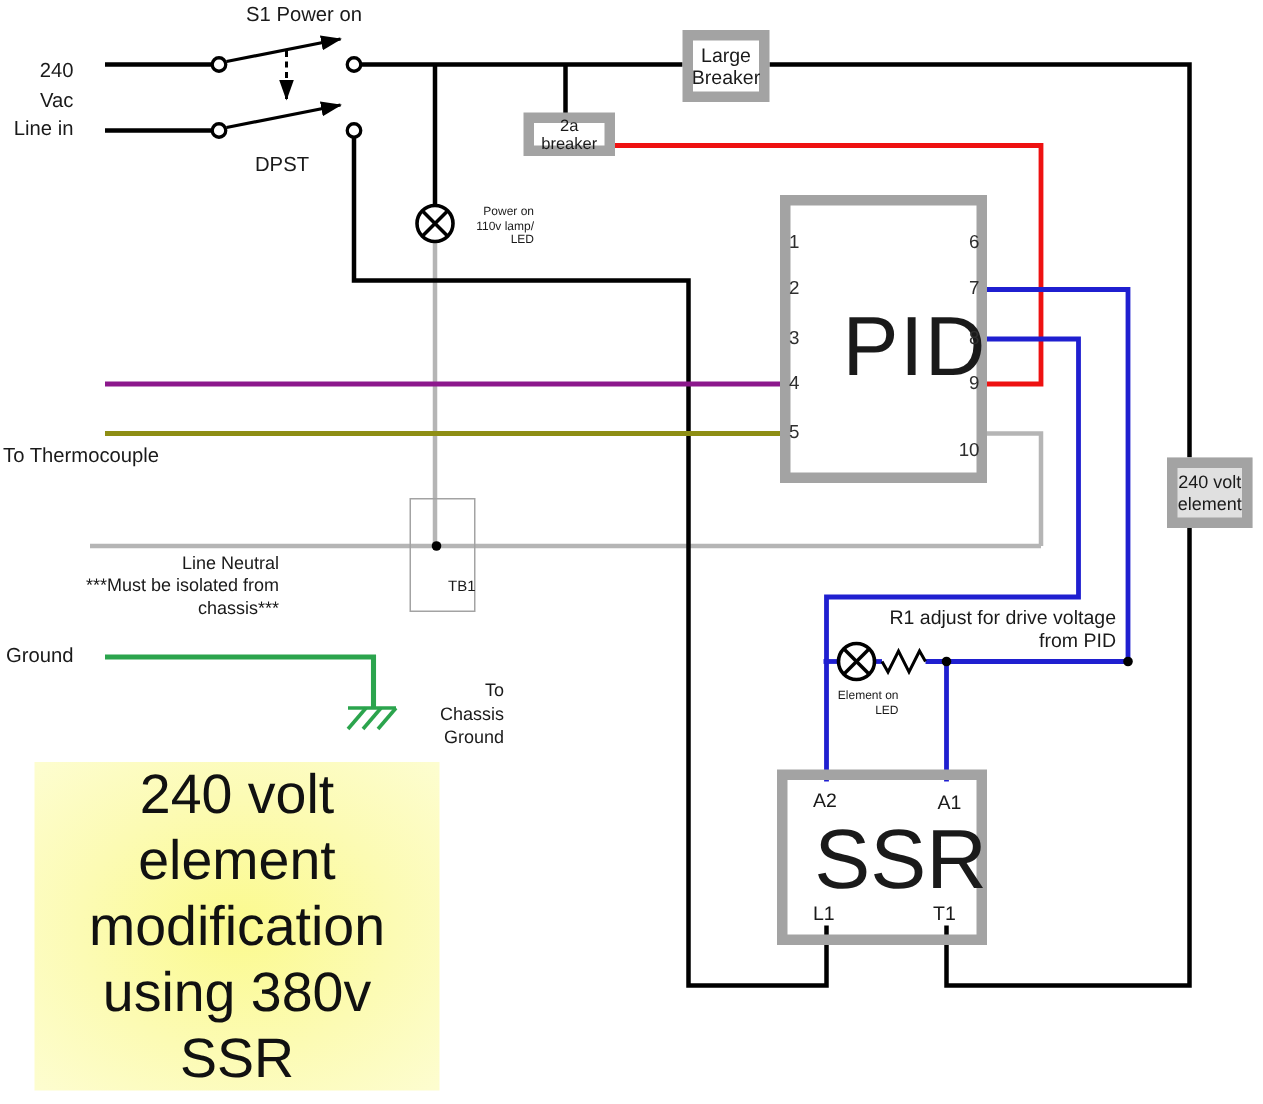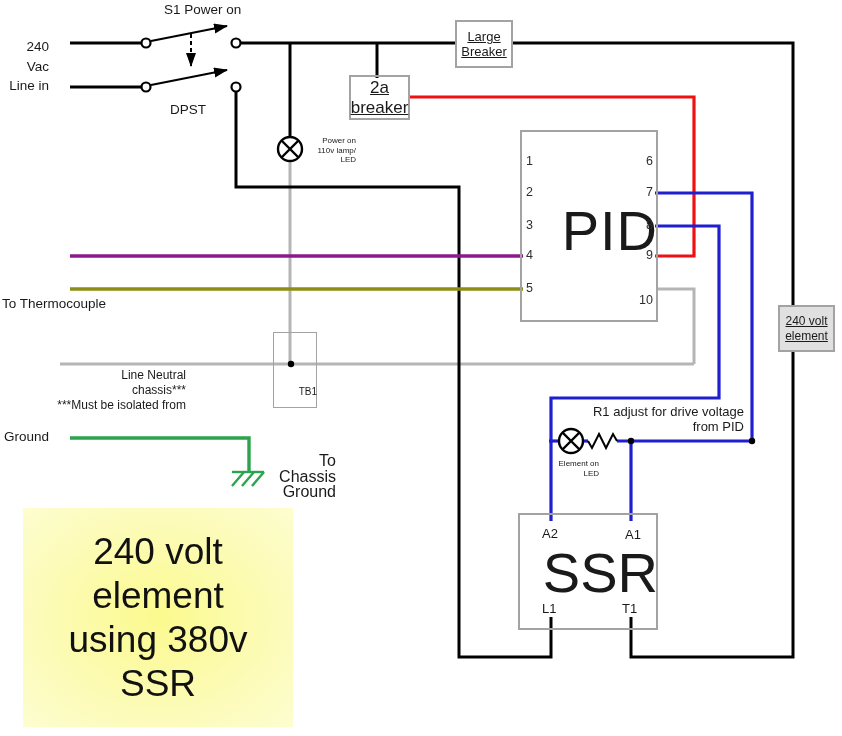--- a/index.html
+++ b/index.html
@@ -3,38 +3,38 @@
 <meta charset="utf-8">
 <style>
   html,body{margin:0;padding:0;background:#fff;}
   #stage{
     position:relative;width:842px;height:736px;background:#ffffff;overflow:hidden;
     font-family:"Liberation Sans",sans-serif;color:#1a1a1a;
   }
   #wires{position:absolute;left:0;top:0;width:842px;height:736px;}
   .lbl{position:absolute;white-space:pre;line-height:1.15;}
   .ctr{text-align:right;white-space:normal;}
-  .box{position:absolute;box-sizing:border-box;border:2px solid #a3a3a3;background:transparent;text-decoration:underline;}
+  .box{position:absolute;box-sizing:border-box;border:7px solid #a3a3a3;background:transparent;}
   .boxtxt{display:flex;flex-direction:column;justify-content:center;align-items:center;width:100%;height:100%;}
   .s1{left:146px;top:2px;font-size:13.5px;margin-left:18px;}
   .feed{left:1px;top:37px;width:48px;font-size:13.5px;line-height:19.5px;}
   .dpst{left:170px;top:102px;font-size:13.5px;}
   .lamp1lbl{left:308px;top:136px;width:48px;font-size:8px;line-height:9.5px;}
   .lbreaker{left:455px;top:20px;width:58px;height:48px;background:#fff;font-size:13px;}
-  .sbreaker{left:349px;top:75px;width:61px;height:45px;font-size:17px;}
+  .sbreaker{left:349px;top:75px;width:61px;height:29px;font-size:11px;}
   .pidbox{left:520px;top:130px;width:138px;height:192px;}
   .pidtitle{left:520px;top:199px;width:138px;font-size:56px;letter-spacing:1px;}
   .pin{position:absolute;font-size:12.5px;color:#2e2e2e;}
   .pinR{width:24px;text-align:right;}
   .thermo{left:2px;top:264px;font-size:13.5px;margin-top:32px;}
   .neutralnote{left:0px;top:368px;width:186px;font-size:12px;line-height:15px;}
   .tb1box{left:273px;top:332px;width:44px;height:76px;border-width:1.5px;}
   .tb1lbl{left:273px;top:386px;width:44px;font-size:10px;}
   .groundlbl{left:4px;top:429px;font-size:13.5px;}
-  .chassisnote{left:272px;top:453px;width:64px;font-size:16px;line-height:15.5px;}
+  .chassisnote{left:272px;top:453px;width:64px;font-size:12px;line-height:15.5px;}
   .r1note{left:560px;top:404px;width:184px;font-size:13px;line-height:15px;}
   .lamp2lbl{left:543px;top:459px;width:56px;font-size:8px;line-height:9.5px;}
   .ssrbox{left:518px;top:513px;width:140px;height:117px;}
   .ssrtitle{left:518px;top:541px;width:140px;font-size:56px;}
   .ssrpin{position:absolute;font-size:13px;}
   .elembox{left:778px;top:305px;width:57px;height:47px;background:#e0e0e0;font-size:12px;line-height:15px;}
   .caption{
     left:23px;top:508px;width:270px;height:219px;
     background:radial-gradient(ellipse at center,#fbfa8e 0%,#fcfbb4 55%,#fdfdd0 100%);
     font-size:37px;line-height:44px;color:#111;
@@ -178,38 +178,39 @@
   </div>
   <div class="lbl dpst">DPST</div>
   <div class="lbl ctr lamp1lbl">
     <div>Power on</div>
     <div>110v lamp/</div>
     <div>LED</div>
   </div>
   <div class="lbl thermo">To Thermocouple</div>
   <div class="lbl ctr neutralnote">
     <div>Line Neutral</div>
+    <div>***Must be isolated from</div>
     <div>chassis***</div>
-    <div>***Must be isolated from</div>
   </div>
   <div class="lbl groundlbl">Ground</div>
   <div class="lbl ctr chassisnote">
     <div>To</div>
     <div>Chassis</div>
     <div>Ground</div>
   </div>
   <div class="lbl ctr r1note">
     <div>R1 adjust for drive voltage</div>
     <div>from PID</div>
   </div>
   <div class="lbl ctr lamp2lbl">
     <div>Element on</div>
     <div>LED</div>
   </div>
 
   <div class="lbl caption">
     <div>240 volt</div>
     <div>element</div>
+    <div>modification</div>
     <div>using 380v</div>
     <div>SSR</div>
   </div>
 
 </div>
 
 </body></html>

